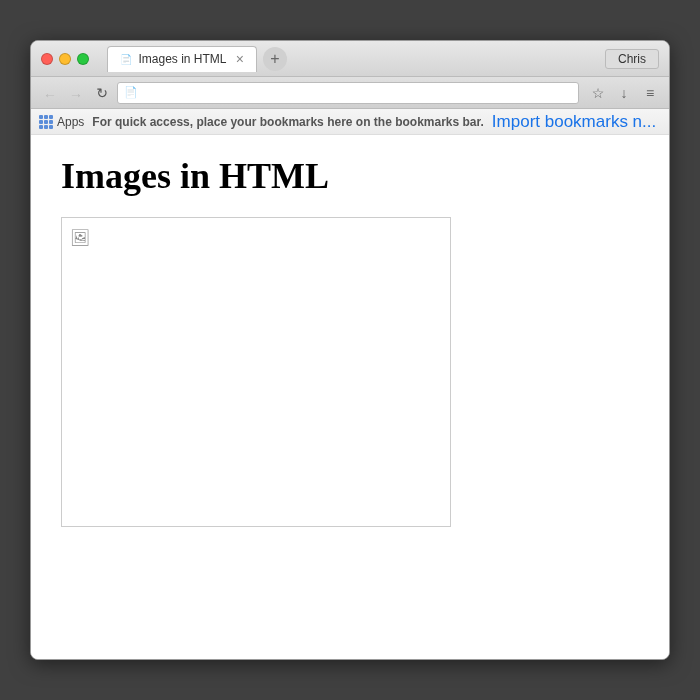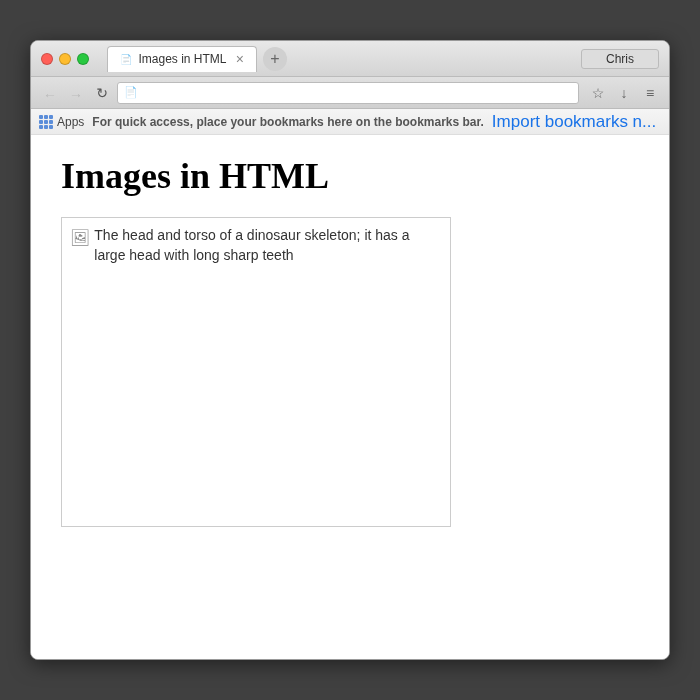--- a/index.html
+++ b/index.html
@@ -109,21 +109,21 @@
       font-size: 16px;
       color: #666;
       cursor: pointer;
     }
 
     .user-badge {
       margin-left: auto;
       font-size: 12px;
       color: #333;
       background: #ddd;
-      padding: 2px 24px;
+      padding: 2px 12px;
       border-radius: 3px;
       border: 1px solid #bbb;
     }
 
     
     .nav-bar {
       background: linear-gradient(to bottom, #e0e0e0, #d0d0d0);
       height: 32px;
       display: flex;
       align-items: center;
@@ -331,17 +331,16 @@
       <span>Apps</span>
     </div>
     <span class="bookmarks-text">For quick access, place your bookmarks here on the bookmarks bar.</span>
     <span class="import-link">Import bookmarks n...</span>
   </div>
 
   <div class="page-content">
     <h1 class="page-title">Images in HTML</h1>
     <div class="image-placeholder">
       <span class="broken-image-icon">🖼</span>
-      <span class="alt-text">The head and torso of a dinosaur skeleton; it has a large head with long sharp teeth</span>
     </div>
   </div>
 
 </div>
 
 </body></html>

